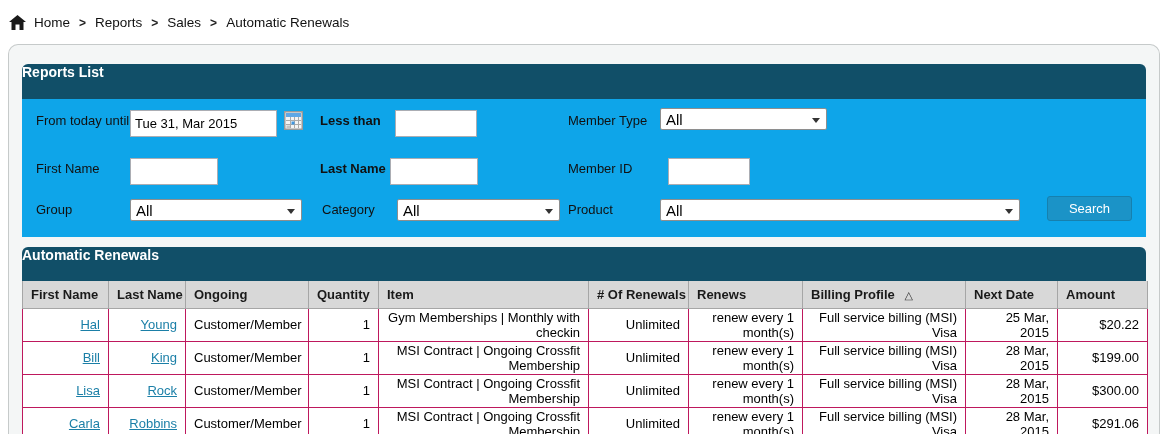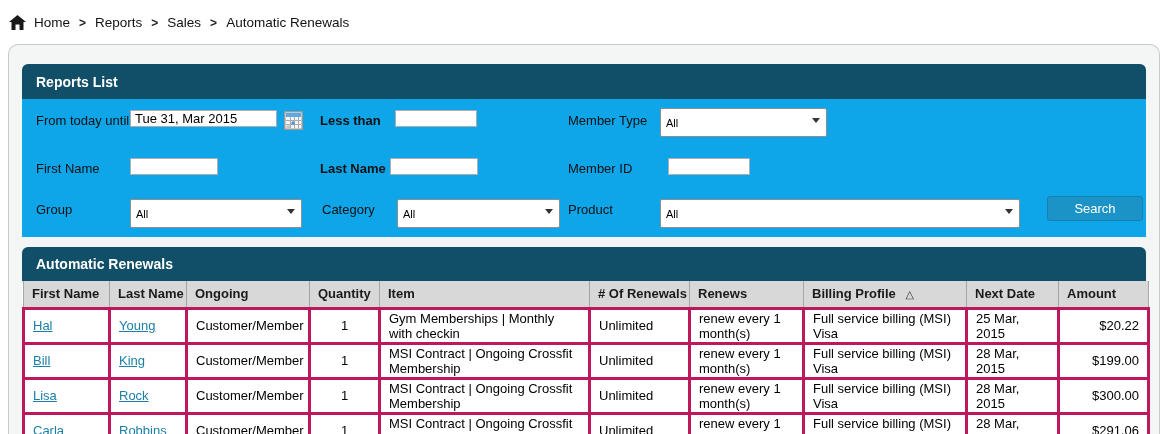--- a/index.html
+++ b/index.html
@@ -12,55 +12,55 @@
   .breadcrumb .home-ico { width:17px; height:15px; display:inline-block; }
   .breadcrumb .crumb { color:#111; text-decoration:none; cursor:pointer; }
   .breadcrumb .sep { color:#222; font-size:12px; font-weight:bold; padding:0 1px; }
 
   
   .outer { position:absolute; left:8px; top:44px; width:1152px; height:400px;
            border:1px solid #c6caca; border-bottom:none;
            border-radius:10px 10px 0 0; background:#f4f6f6; padding:19px 13px 0 13px; }
 
   .panel-header { background:#114f68; color:#fff; font-size:14px; font-weight:bold;
-                  border-radius:6px 6px 0 0; display:flex; align-items:center;
-                  padding-left:14px; }
+                  border-radius:6px 6px 0 0; display:flex; 
+                  }
 
   
   .filters-body { position:relative; background:#0ea5e9; height:138px; }
   .flabel { position:absolute; font-size:13px; color:#111; line-height:21px; }
-  .ftext  { position:absolute; height:17px; border:1px solid #abadb3; background:#fff;
+  .ftext  { position:absolute; height:27px; border:1px solid #abadb3; background:#fff;
             font-size:13px; font-family:"Liberation Sans",sans-serif; padding:0 4px; }
-  .fselect{ position:absolute; height:29px; border:1px solid #8e8e8e; background:#fff;
-            border-radius:2px; font-size:11px; display:flex; align-items:center;
+  .fselect{ position:absolute; height:22px; border:1px solid #8e8e8e; background:#fff;
+            border-radius:2px; font-size:15px; display:flex; align-items:center;
             padding:0 18px 0 5px; cursor:pointer; }
   .fselect .arr { position:absolute; right:6px; top:9px; width:0; height:0;
                   border-left:4px solid transparent; border-right:4px solid transparent;
                   border-top:5px solid #333; }
   .cal-btn { position:absolute; width:19px; height:19px; border:1px solid #9a9a9a;
              background:#e8e8e8; padding:0; cursor:pointer; }
-  .search-btn { position:absolute; left:1025px; top:97px; width:96px; height:25px;
+  .search-btn { position:absolute; left:1025px; top:97px; width:85px; height:25px;
                 background:#1b93c7; border:1px solid #1680ae; border-radius:3px;
                 color:#fff; font-size:13px; font-family:"Liberation Sans",sans-serif;
                 cursor:pointer; }
 
   
   .r1 { top:11px; } .r2 { top:59px; } .r3 { top:100px; }
   .c1l { left:14px; } .c2l { left:298px;font-weight:bold; } .c3l { left:546px; }
 
   
   .renewals { margin-top:10px; }
   .renewals .panel-header { height:34px; }
   table.grid { border-collapse:collapse; table-layout:fixed; width:1125px;
                background:#fff; font-size:13px; }
   table.grid th { background:#d8d8d8; border:1px solid #a6a6a6; border-top:none;
                   font-weight:bold; text-align:left; height:27px; padding:0 8px;
                   color:#1a1a1a; white-space:nowrap; overflow:hidden; }
-  table.grid td { border:3px solid #be185d; height:31px; padding:1px 8px;
-                  line-height:15px; vertical-align:middle; overflow:hidden; }
+  table.grid td { border:1px solid #be185d; height:31px; padding:1px 8px;
+                  line-height:15px; vertical-align:middle; overflow:hidden;text-align:right; }
   td.ctr { text-align:center; } td.rgt { text-align:right; }
   a.cell-link { color:#1b7fa7; text-decoration:underline; cursor:pointer; }
   .sort-ico { font-size:11px; margin-left:6px; color:#333; font-weight:normal; }
 </style>
 </head>
 <body>
 
 <div class="breadcrumb">
   <span class="home-ico">
     <svg width="17" height="15" viewBox="0 0 17 15">

